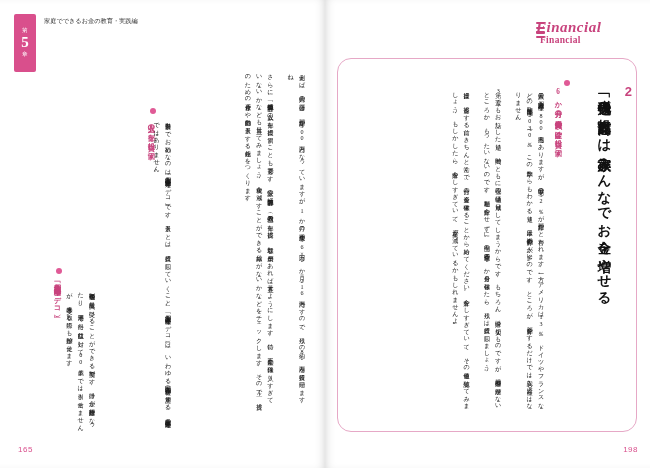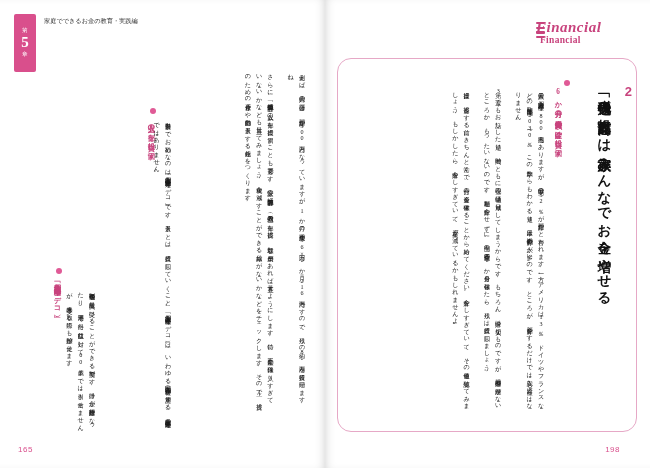--- a/index.html
+++ b/index.html
@@ -59,21 +59,21 @@
   
   .pagenum {
     position: absolute;
     bottom: 14px;
     font-size: 8px;
     color: #d94f8c;
     font-family: "Liberation Sans", sans-serif;
     letter-spacing: .5px;
   }
   .pagenum-left  { left: 18px; }
-  .pagenum-right { right: 30px; }
+  .pagenum-right { right: 12px; }
 
   
   .colwrap {
     position: absolute;
     display: flex;
     flex-direction: row-reverse;
     align-items: flex-start;
     gap: 9px;
   }
   .col {

